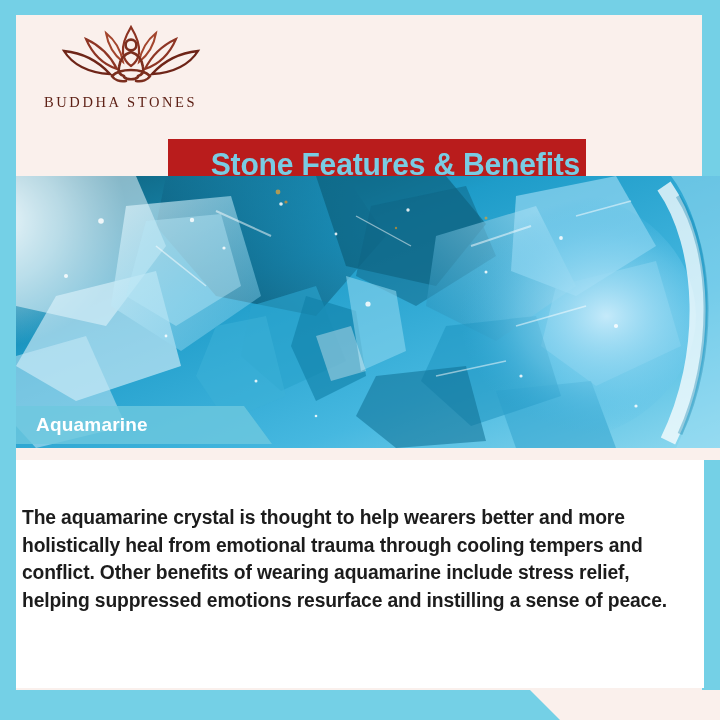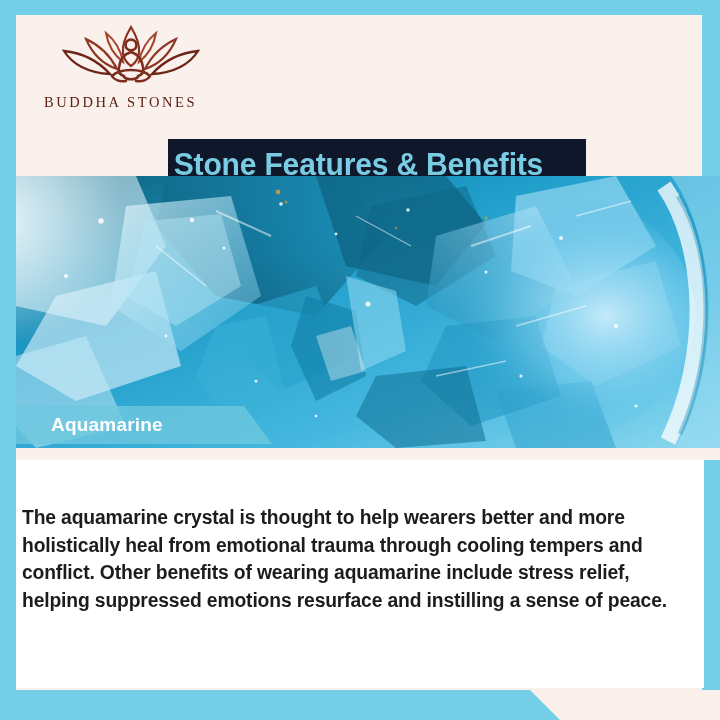--- a/index.html
+++ b/index.html
@@ -61,22 +61,22 @@
     font-size: 14.5px;
     letter-spacing: 2.6px;
     color: #5e2116;
     font-weight: 400;
   }
 
   
   .title-plate {
     position: absolute; left: 152px; top: 124px;
     width: 418px; height: 52px;
-    background: #0f172a;
-    display: flex; align-items: center; justify-content: flex-start;
+    background: #b91c1c;
+    display: flex; align-items: center; justify-content: flex-end;
   }
   .title-text {
     font-family: "Liberation Sans Narrow", "Liberation Sans", sans-serif;
     font-size: 31px;
     font-weight: bold;
     color: #79cce3;
     letter-spacing: -0.2px;
     white-space: nowrap;
     transform: scaleX(0.97);
   }
@@ -92,21 +92,21 @@
 
   
   .stone-chip {
     position: absolute; left: 16px; top: 406px;
     width: 256px; height: 38px;
     background: rgba(110, 200, 222, 0.80);
     clip-path: polygon(0 0, 228px 0, 256px 38px, 0 38px);
     display: flex; align-items: center;
   }
   .stone-chip-label {
-    margin-left: 35px;
+    margin-left: 20px;
     color: #ffffff;
     font-size: 19px;
     font-weight: bold;
     letter-spacing: 0.2px;
     font-family: "Liberation Sans", sans-serif;
   }
 
   
   .cream-strip {
     position: absolute; left: 16px; top: 448px;

